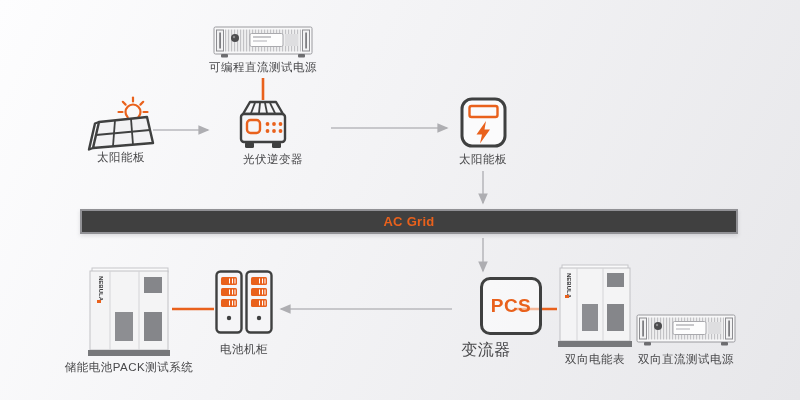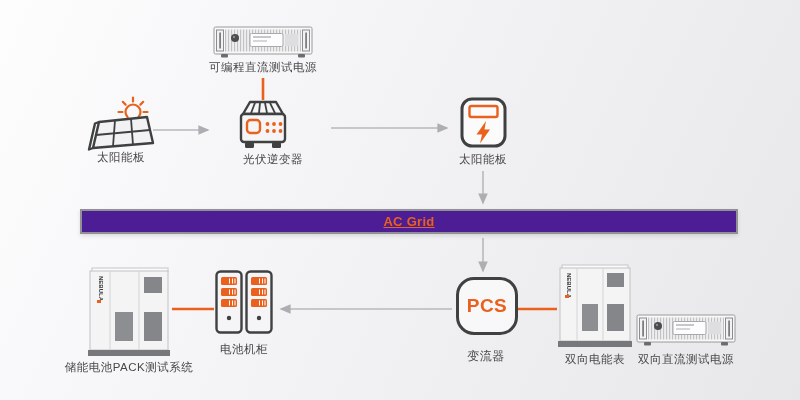--- a/index.html
+++ b/index.html
@@ -11,28 +11,28 @@
   .abs{position:absolute;}
   .label{
     position:absolute;transform:translateX(-50%);
     font-size:11.5px;color:#48484a;white-space:nowrap;
     letter-spacing:.5px;
   }
   #connector-layer{position:absolute;left:0;top:0;z-index:1;}
   .node{z-index:2;}
   #ac-grid-bar{
     left:80px;top:209px;width:654px;height:21px;z-index:2;
-    background:#4c1d95;border:2px solid #919195;
+    background:#404040;border:2px solid #919195;
     box-shadow:0 2px 4px rgba(60,60,70,.15);
     display:flex;align-items:center;justify-content:center;
-    font-size:13px;font-weight:bold;color:#e9611c;letter-spacing:.3px;text-decoration:underline;
+    font-size:13px;font-weight:bold;color:#e9611c;letter-spacing:.3px;
   }
   #pcs-box{
-    left:456px;top:277px;width:56px;height:52px;z-index:2;
-    border:3px solid #3f4040;border-radius:18px;
+    left:480px;top:277px;width:56px;height:52px;z-index:2;
+    border:3px solid #3f4040;border-radius:10px;
     background:rgba(255,255,255,.55);
     display:flex;align-items:center;justify-content:center;
     font-size:19px;font-weight:bold;color:#e9611c;letter-spacing:.5px;
   }
 </style>
 </head>
 <body>
 
 <svg id="connector-layer" width="800" height="400">
   <defs>
@@ -133,21 +133,21 @@
 </svg>
 <div class="label" style="left:483px;top:152px">太阳能板</div>
 
 <div class="abs" id="ac-grid-bar">
   <span>AC Grid</span>
 </div>
 
 <div class="abs node" id="pcs-box">
   <span>PCS</span>
 </div>
-<div class="label" style="left:486px;top:348px;font-size:12px">变流器</div>
+<div class="label" style="left:486px;top:340px;font-size:16px">变流器</div>
 
 <svg class="abs node" style="left:215px;top:270px" width="58" height="64" viewBox="0 0 58 64">
   <g stroke="#3f4040" stroke-width="2.4" fill="#f5f5f7">
     <rect x="1.5" y="1.5" width="25" height="61" rx="4"></rect>
     <rect x="31.5" y="1.5" width="25" height="61" rx="4"></rect>
   </g>
   <g fill="#e9611c">
     <rect x="6" y="7" width="16" height="8" rx="1.5"></rect>
     <rect x="6" y="18" width="16" height="8" rx="1.5"></rect>
     <rect x="6" y="29" width="16" height="8" rx="1.5"></rect>

